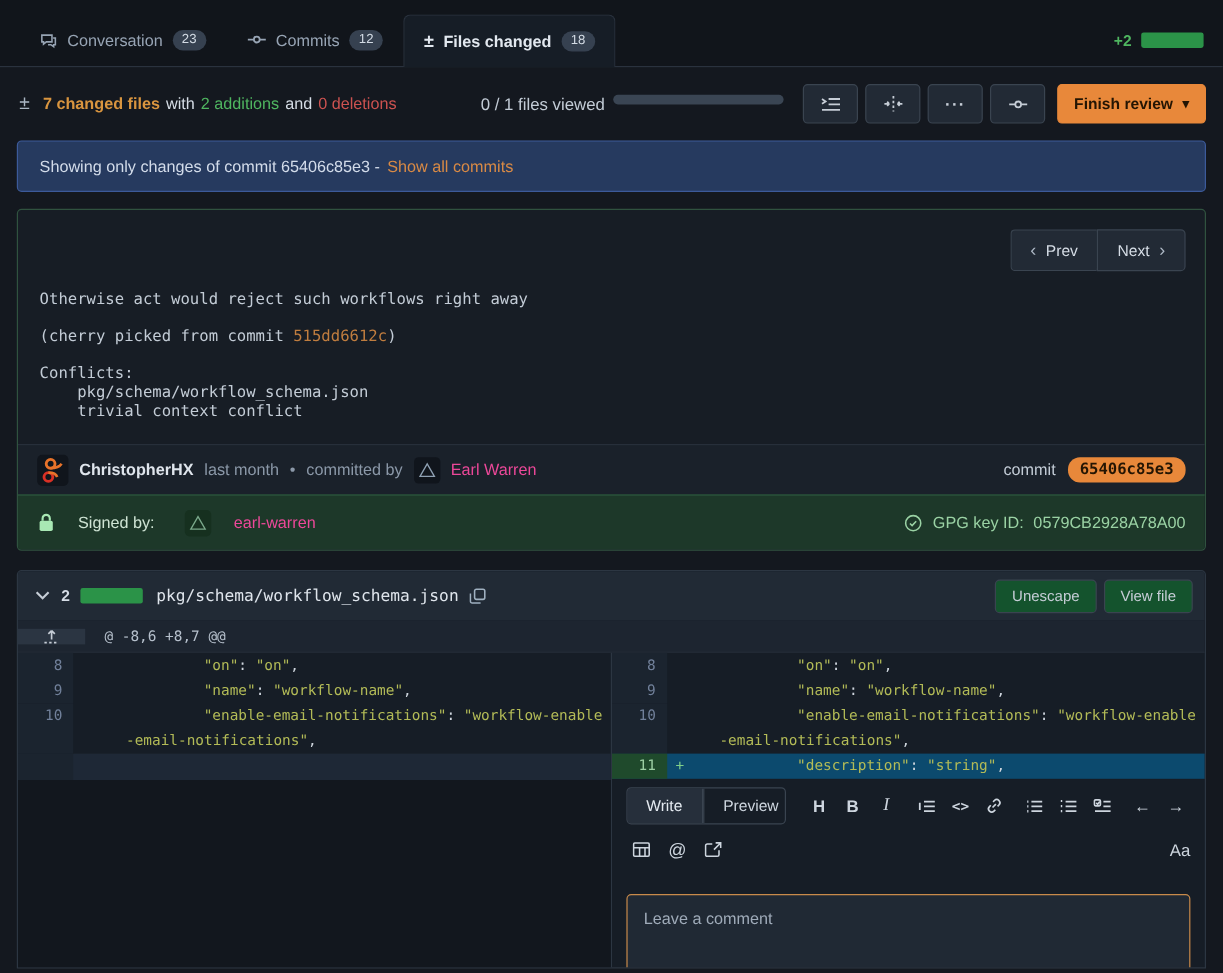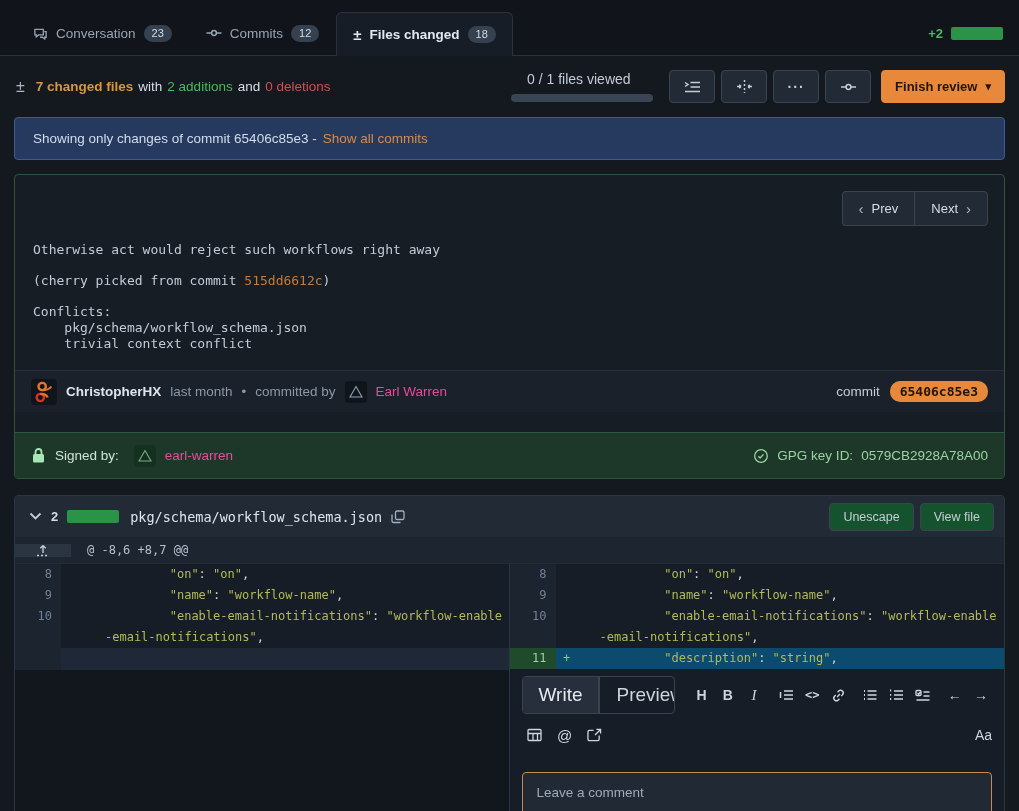--- a/index.html
+++ b/index.html
@@ -42,21 +42,21 @@
   
   .toolbar-row {
     display:flex; align-items:center; padding:14px 14px 12px 16px;
   }
   .summary { display:flex; align-items:center; gap:5px; font-size:13.5px; }
   .summary .pm { color:#aab6c3; font-size:16px; margin-right:6px; }
   .c-orange { color:#d9953f; font-weight:bold; }
   .c-green { color:#4fb660; }
   .c-red { color:#cc5250; }
   .toolbar-right { margin-left:auto; display:flex; align-items:center; gap:6px; }
-  .viewed-wrap { display:flex; flex-direction:column; gap:7px; margin-right:10px; align-items:flex-start; }
+  .viewed-wrap { display:flex; flex-direction:row; gap:7px; margin-right:10px; align-items:flex-start; }
   .viewed-label { color:#c3ccd6; font-size:14px; padding-left:16px; }
   .viewed-track { width:142px; height:8px; background:#3a4553; border-radius:4px; }
   .icon-btn {
     width:46px; height:33px; display:flex; align-items:center; justify-content:center;
     background:#222a35; border:1px solid #3a4450; border-radius:4px;
     color:#c6cdd6; cursor:pointer; font-size:14px;
   }
   .btn-orange {
     height:33px; background:#e8883a; border:1px solid #e8883a; border-radius:4px;
     color:#241503; font-weight:bold; font-size:13px; padding:0 13px;
@@ -103,22 +103,22 @@
   .avatar.small { width:22px; height:22px; }
   .author-name { font-weight:bold; color:#dfe5ec; cursor:pointer; }
   .muted { color:#8b98a8; }
   .link-orange { color:#ec4899; font-weight:normal; text-decoration:none; cursor:pointer; }
   .author-right { margin-left:auto; display:flex; align-items:center; gap:10px; }
   .hash-badge {
     background:#e8883a; color:#241503; font-family:"DejaVu Sans Mono", monospace;
     font-weight:bold; font-size:13px; padding:3px 10px; border-radius:10px; cursor:pointer;
   }
   .signed-row {
-    display:flex; align-items:center; gap:9px;
-    background:#1d3829; border-top:1px solid #2d5840; padding:9px 16px; height:46px;margin-top:20px;
+    display:flex; align-items:center; gap:19px;
+    background:#1d3829; border-top:1px solid #2d5840; padding:9px 16px; height:46px;
   }
   .signed-row .lbl { color:#cfe4d4; }
   .signed-right { margin-left:auto; display:flex; align-items:center; gap:8px; color:#9ad2a4; }
 
   
   .diff-box {
     margin:0 14px; background:#161d26;
     border:1px solid #2c3642; border-radius:4px 4px 0 0; overflow:hidden;
     height:332px;
   }
@@ -163,21 +163,21 @@
   .diff-row.empty { background:#1e2836; min-height:22px; }
   .pane-rest { flex:1; }
   .pane.left .pane-rest { background:#12171e; }
 
   
   .editor { padding:7px 12px 0 12px; }
   .editor-tabs-row { display:flex; align-items:center; gap:4px; }
   .seg {
     display:flex; border:1px solid #3a4450; border-radius:4px; overflow:hidden; margin-right:12px;
   }
-  .seg-btn { padding:7px 16px; font-size:19px; color:#cdd5de; cursor:pointer; background:transparent; }
+  .seg-btn { padding:7px 16px; font-size:13px; color:#cdd5de; cursor:pointer; background:transparent; }
   .seg-btn.active { background:#262f3b; color:#e4eaf0; border-right:1px solid #3a4450; }
   .seg-btn:last-child { border-left:1px solid #3a4450; }
   .ed-ic {
     width:26px; height:26px; display:flex; align-items:center; justify-content:center;
     color:#cdd5de; cursor:pointer; font-size:14px; border-radius:3px;
   }
   .ed-ic.bold { font-weight:bold; }
   .ed-ic.italic { font-style:italic; font-family:"Liberation Serif", serif; font-size:15px; }
   .ed-ic.gap { margin-left:6px; }
   .editor-row2 { display:flex; align-items:center; gap:4px; margin-top:8px; }

